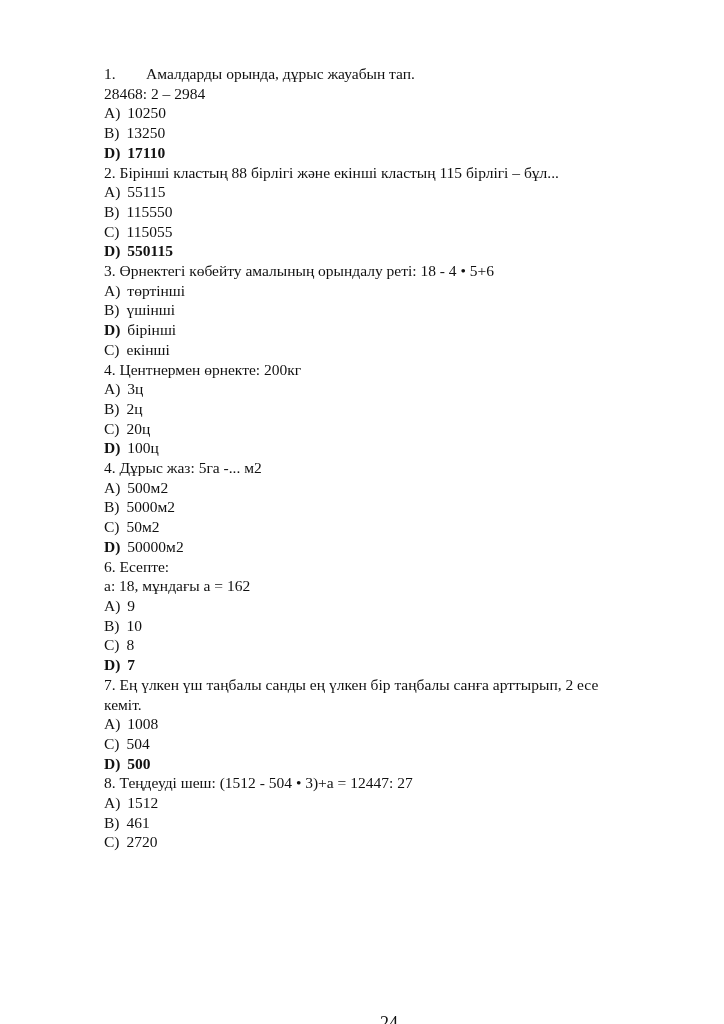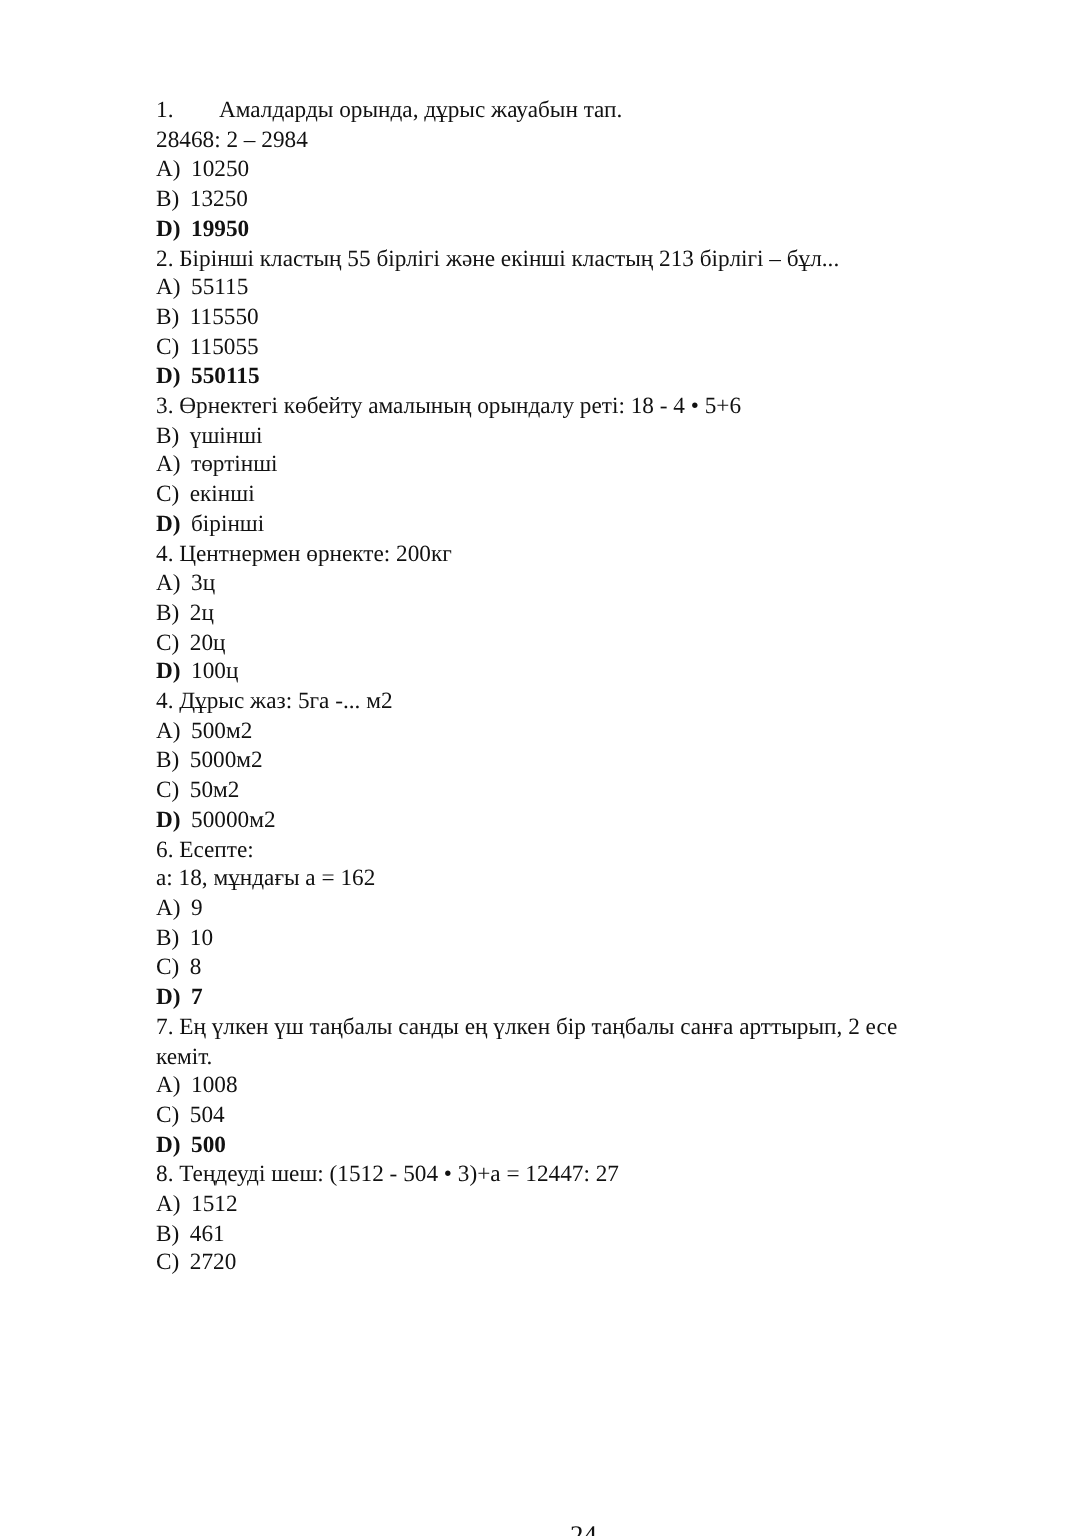--- a/index.html
+++ b/index.html
@@ -59,35 +59,35 @@
 </head>
 <body>
 
 <div class="content">
   <div id="questions">
       <div class="question">
         <div class="line"><span class="q-prefix">1.</span><span>Амалдарды орында, дұрыс жауабын тап.</span></div>
         <div class="line"><span>28468: 2 – 2984</span></div>
         <div class="line option"><span class="opt-label">A)</span><span class="opt-text">10250</span></div>
         <div class="line option"><span class="opt-label">B)</span><span class="opt-text">13250</span></div>
-        <div class="line option"><span class="opt-label b">D)</span><span class="opt-text b">19950</span></div>
+        <div class="line option"><span class="opt-label b">D)</span><span class="opt-text b">17110</span></div>
       </div>
       <div class="question">
-        <div class="line"><span>2. Бірінші кластың 55 бірлігі және екінші кластың 213 бірлігі – бұл...</span></div>
+        <div class="line"><span>2. Бірінші кластың 88 бірлігі және екінші кластың 115 бірлігі – бұл...</span></div>
         <div class="line option"><span class="opt-label">A)</span><span class="opt-text">55115</span></div>
         <div class="line option"><span class="opt-label">B)</span><span class="opt-text">115550</span></div>
         <div class="line option"><span class="opt-label">C)</span><span class="opt-text">115055</span></div>
         <div class="line option"><span class="opt-label b">D)</span><span class="opt-text b">550115</span></div>
       </div>
       <div class="question">
         <div class="line"><span>3. Өрнектегі көбейту амалының орындалу реті: 18 - 4 • 5+6</span></div>
+        <div class="line option"><span class="opt-label">A)</span><span class="opt-text">төртінші</span></div>
         <div class="line option"><span class="opt-label">B)</span><span class="opt-text">үшінші</span></div>
-        <div class="line option"><span class="opt-label">A)</span><span class="opt-text">төртінші</span></div>
+        <div class="line option"><span class="opt-label b">D)</span><span class="opt-text">бірінші</span></div>
         <div class="line option"><span class="opt-label">C)</span><span class="opt-text">екінші</span></div>
-        <div class="line option"><span class="opt-label b">D)</span><span class="opt-text">бірінші</span></div>
       </div>
       <div class="question">
         <div class="line"><span>4. Центнермен өрнекте: 200кг</span></div>
         <div class="line option"><span class="opt-label">A)</span><span class="opt-text">3ц</span></div>
         <div class="line option"><span class="opt-label">B)</span><span class="opt-text">2ц</span></div>
         <div class="line option"><span class="opt-label">C)</span><span class="opt-text">20ц</span></div>
         <div class="line option"><span class="opt-label b">D)</span><span class="opt-text">100ц</span></div>
       </div>
       <div class="question">
         <div class="line"><span>4. Дұрыс жаз: 5га -... м2</span></div>

